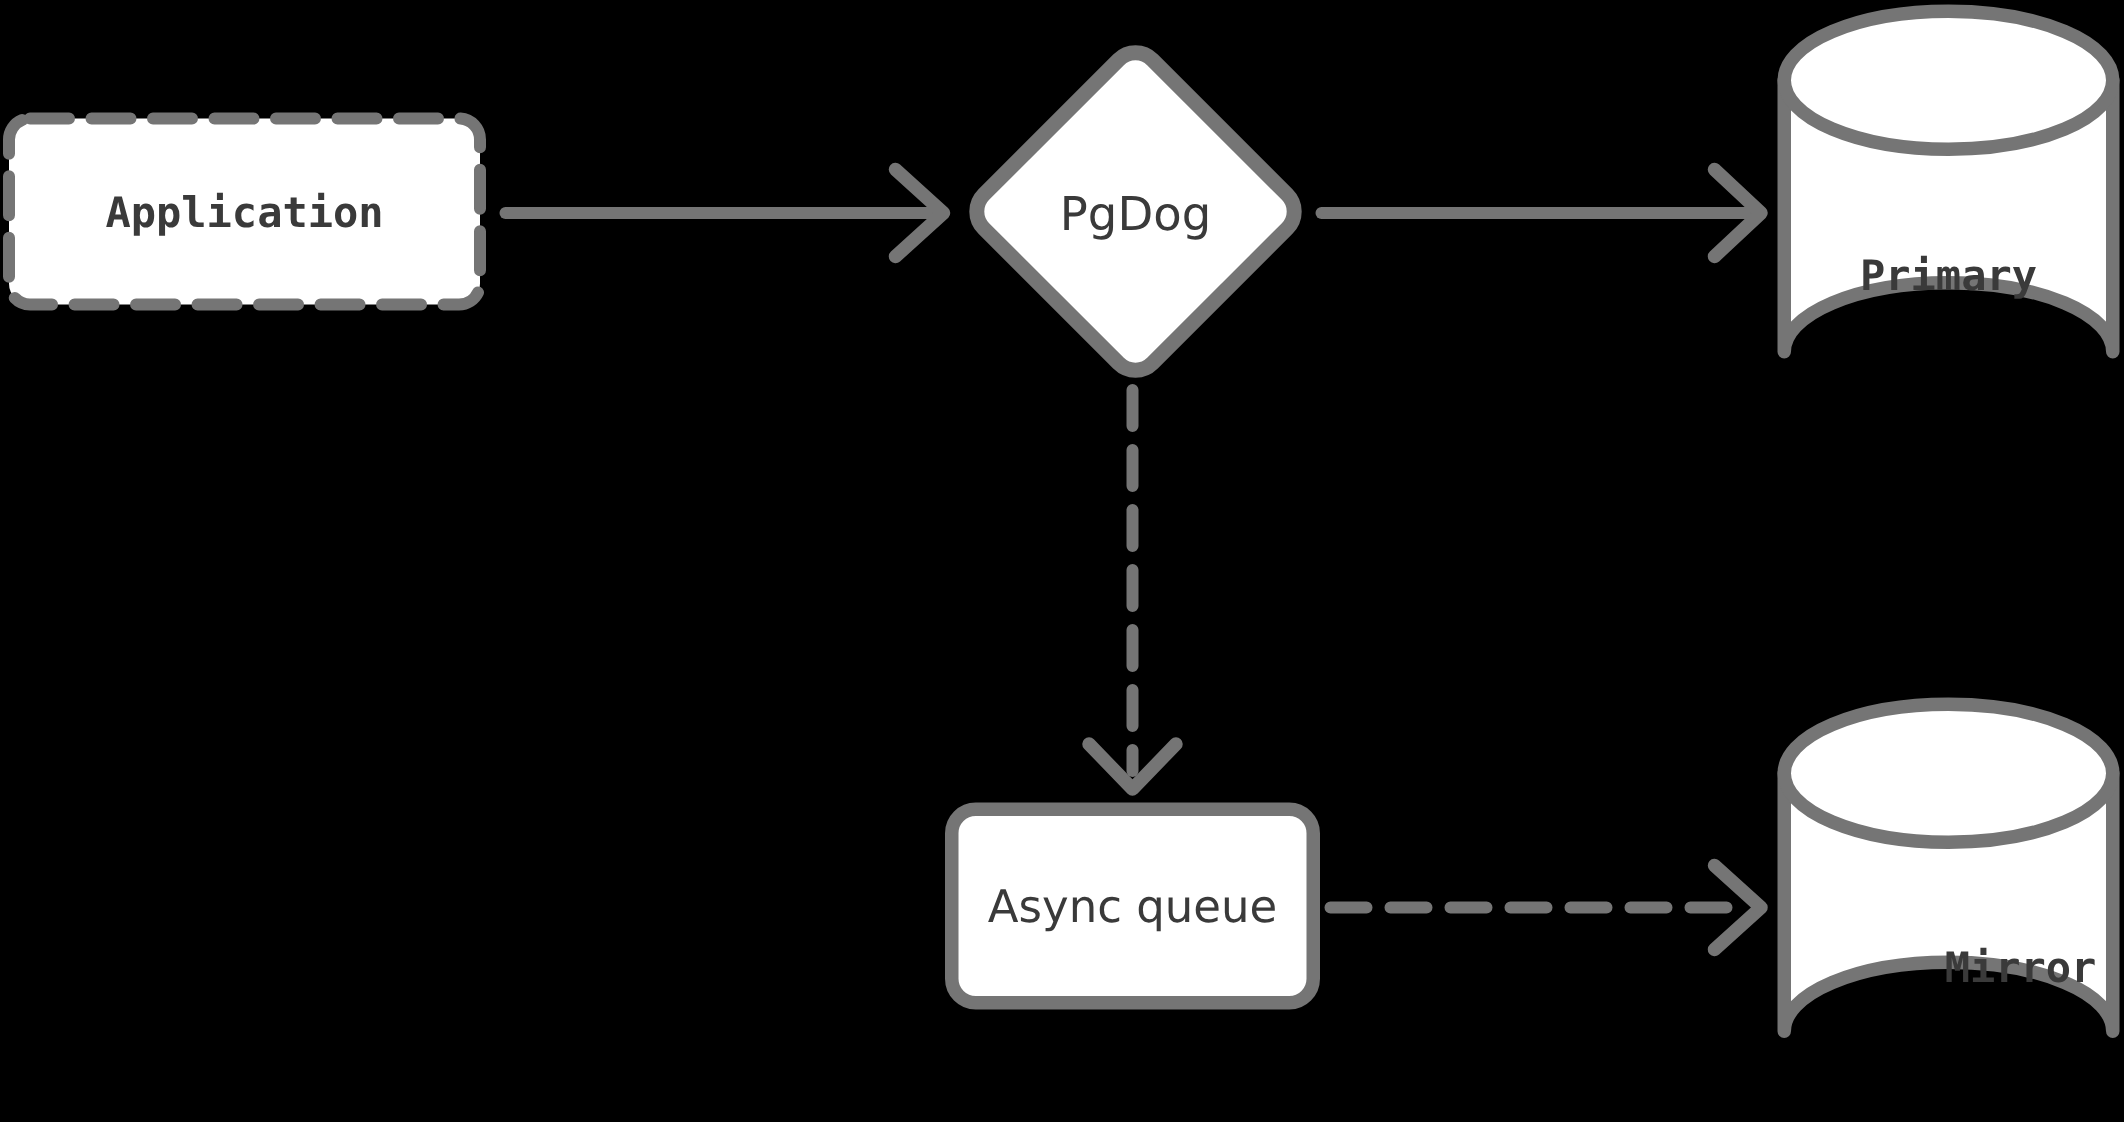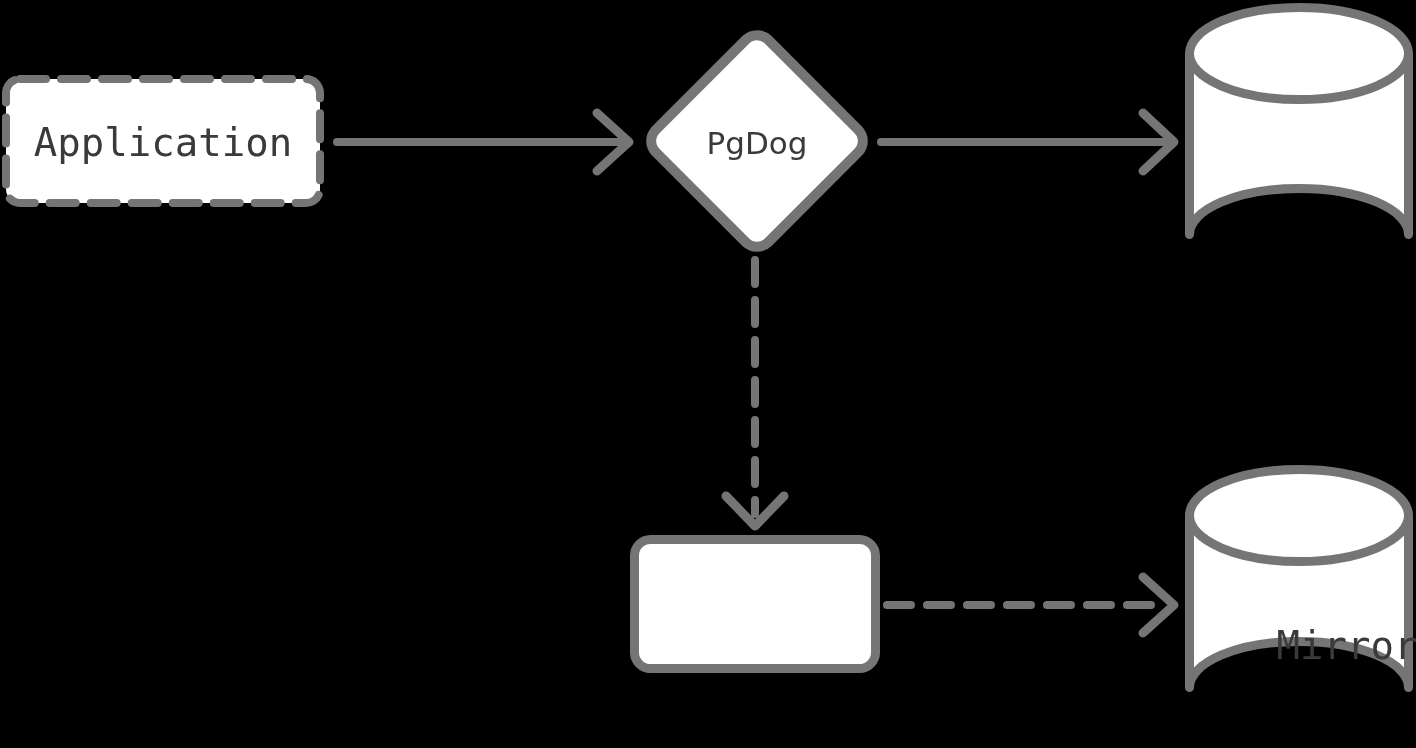--- a/index.html
+++ b/index.html
@@ -18,21 +18,21 @@
   .canvas{position:absolute;left:0;top:0;}
   .shape{fill:var(--color-fill);stroke:var(--color-stroke);stroke-linejoin:round;}
   .edge{stroke:var(--color-stroke);fill:none;stroke-linecap:round;stroke-linejoin:round;}
   .label{
     position:absolute;
     transform:translate(-50%,-50%);
     color:var(--color-text);
     white-space:nowrap;
     user-select:none;
   }
-  .mono{font-family:"DejaVu Sans Mono","Liberation Mono",monospace;font-size:39px;font-weight:400;}
+  .mono{font-family:"DejaVu Sans Mono","Liberation Mono",monospace;font-size:28px;font-weight:700;}
   .sans{font-family:"DejaVu Sans","Liberation Sans",sans-serif;font-size:30px;font-weight:500;}
 </style>
 </head>
 <body>
 
 <div class="stage">
 
   <svg class="canvas" width="1416" height="748" viewBox="0 0 1416 748">
 
     <g>
@@ -69,16 +69,18 @@
     <g>
       <path class="shape" stroke-width="9" d="M 1189.5 515.5 L 1189.5 687.5 A 109.5 46 0 0 1 1408.5 687.5 L 1408.5 515.5 Z"></path>
       <ellipse class="shape" cx="1299" cy="515.5" rx="109.5" ry="46" stroke-width="9"></ellipse>
     </g>
   </svg>
 
   <div class="label mono" style="left:163px;top:142px;">Application</div>
 
   <div class="label sans" style="left:757px;top:143px;font-size:31px;">PgDog</div>
 
+  <div class="label mono" style="left:1299px;top:184px;">Primary</div>
 
+  <div class="label sans" style="left:755px;top:605px;">Async queue</div>
 
   <div class="label mono" style="left:1299px;top:645px;margin-left:48px;">Mirror</div>
 </div>
 
 </body></html>

